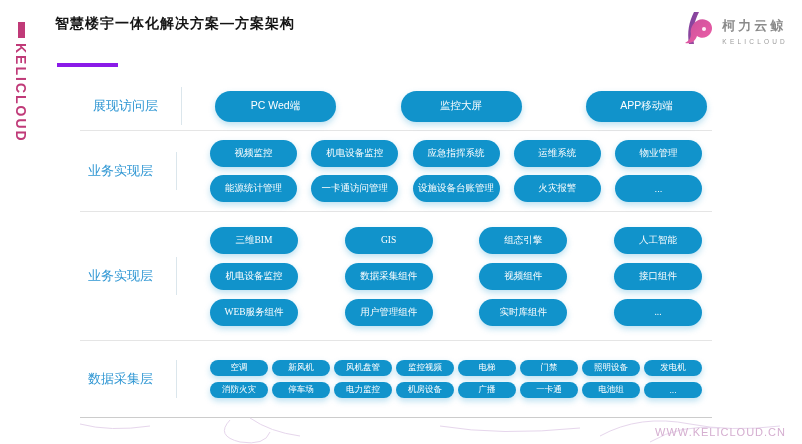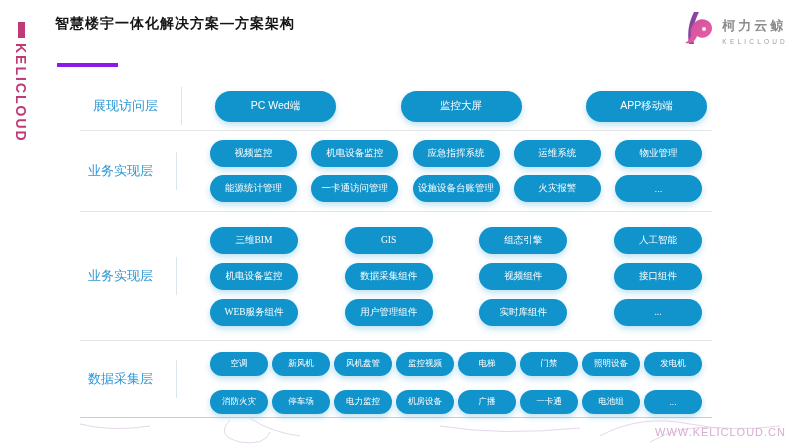--- a/index.html
+++ b/index.html
@@ -53,21 +53,21 @@
   .layer-0 .pills{grid-template-columns:repeat(3,121px);}
   .layer-0 .pill{height:31px;border-radius:16px;font-size:10.5px;}
   .layer-1{height:81px;}
   .layer-1 .pills{grid-template-columns:repeat(5,87px);row-gap:8px;}
   .layer-1 .pill{height:27px;border-radius:14px;font-size:9.5px;}
   .layer-2{height:129px;}
   .layer-2 .pills{grid-template-columns:repeat(4,88px);row-gap:9px;}
   .layer-2 .pill{height:27px;border-radius:14px;font-size:9.5px;font-family:Liberation Serif, serif;}
   .layer-3{height:77px;}
   .layer-3 .pills{grid-template-columns:repeat(8,58px);row-gap:6px;}
-  .layer-3 .pill{height:24px;border-radius:12px;font-size:8.5px;margin-top:8px;}
+  .layer-3 .pill{height:16px;border-radius:12px;font-size:8.5px;}
 
   
   .footer-url{position:absolute;right:16px;bottom:6px;font-size:11px;font-weight:normal;color:var(--footer-pink);letter-spacing:1px;}
   .swirls{position:absolute;left:40px;bottom:0;pointer-events:none;}
 </style>
 </head>
 <body>
 
 <div class="brand">
   <div class="brand-bar"></div>

